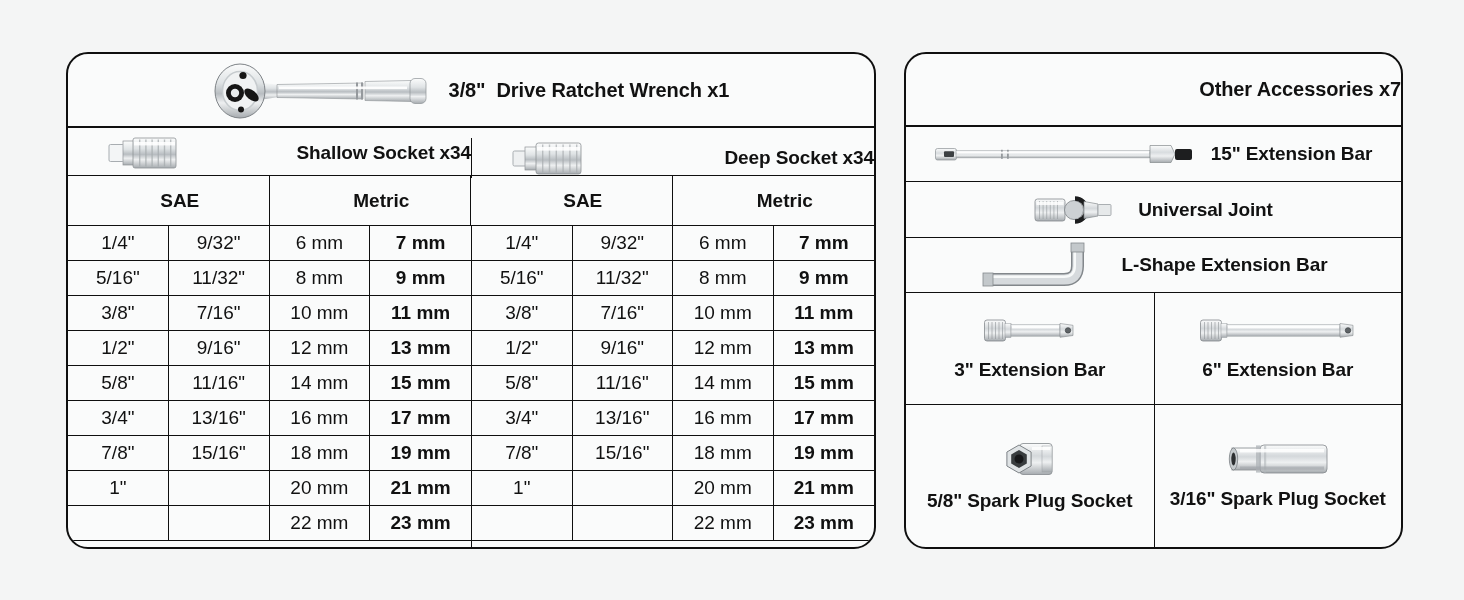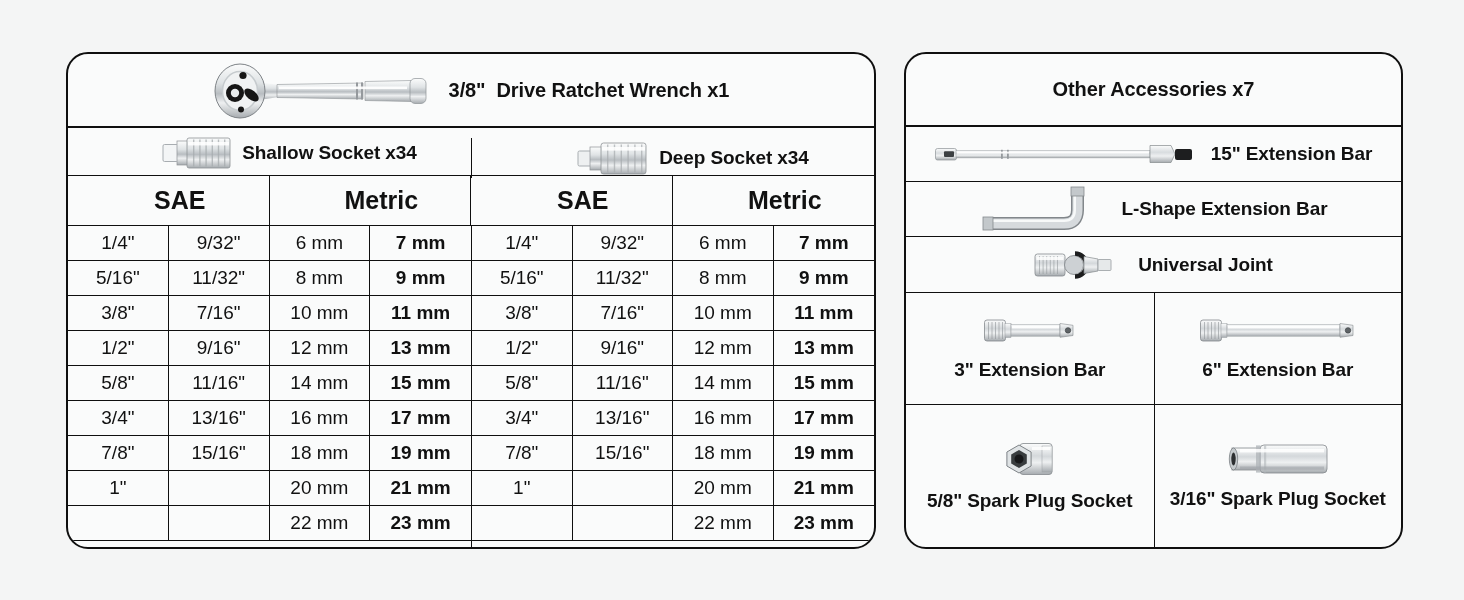--- a/index.html
+++ b/index.html
@@ -27,49 +27,49 @@
     display:flex; align-items:center; justify-content:center; gap:16px;
     border-bottom:2px solid var(--line,#0f0f0f);
   }
   .main-title { font-size:20px; font-weight:700; white-space:pre; letter-spacing:-0.1px; }
 
   .socket-headers {
     height:48px; flex:0 0 auto;
     display:grid; grid-template-columns:1fr 1fr;
     border-bottom:1.6px solid var(--line,#0f0f0f);
   }
-  .socket-header { display:flex; align-items:center; justify-content:center; gap:10px;padding-left:40px; }
+  .socket-header { display:flex; align-items:center; justify-content:space-between; gap:10px;padding-left:40px; }
   .socket-header + .socket-header { border-left:1.6px solid var(--line,#0f0f0f);margin-top:10px; }
   .socket-title { font-size:19px; font-weight:700; letter-spacing:-0.1px; }
 
   .col-headers {
     height:50px; flex:0 0 auto;
     display:grid; grid-template-columns:repeat(4,1fr);
     border-bottom:1.6px solid var(--line,#0f0f0f);
   }
-  .col-header { display:flex; align-items:center; justify-content:center; font-size:25px; font-weight:700;padding-left:23px; }
+  .col-header { display:flex; align-items:center; justify-content:center; font-size:19px; font-weight:700;padding-left:23px; }
   .col-header:not(:last-child) { border-right:1.6px solid var(--line,#0f0f0f); }
 
   .data-grid { flex:1 1 auto; display:grid; grid-template-columns:1fr 1fr; }
   .half { display:grid; grid-template-columns:repeat(4,1fr); grid-auto-rows:1fr; }
   .half + .half { border-left:1.6px solid var(--line,#0f0f0f); }
   .cell {
     display:flex; align-items:center; justify-content:center;
     font-size:19px; font-weight:400;
     border-right:1.6px solid var(--line,#0f0f0f);
     border-bottom:1.6px solid var(--line,#0f0f0f);
     white-space:nowrap;
   }
   .half .cell:nth-child(4n) { border-right:none;font-weight:bold; }
   .half .cell:nth-last-child(-n+4) { border-bottom:none;margin-top:13px; }
 
   
   .acc-header {
     height:73px; flex:0 0 auto;
-    display:flex; align-items:center; justify-content:center;
+    display:flex; align-items:center; justify-content:flex-end;
     border-bottom:2px solid var(--line,#0f0f0f);
   }
   .acc-main-title { font-size:20px; font-weight:700; letter-spacing:-0.1px; }
   .acc-row {
     flex:0 0 auto; display:flex; align-items:center; justify-content:center; gap:18px;
     border-bottom:1.6px solid var(--line,#0f0f0f); padding:0 10px;
   }
   .acc-row.r1 { height:55px; } .acc-row.r2 { height:55px; } .acc-row.r3 { height:56px; }
   .acc-label { font-size:19px; font-weight:700; white-space:nowrap; letter-spacing:-0.1px; }
 
@@ -287,31 +287,20 @@
         <rect x="21" y="9.7" width="194" height="7.2" fill="url(#b15)" stroke="#989da1" stroke-width="0.5"></rect>
         <rect x="66" y="8.8" width="1.8" height="9" fill="#95999d"></rect>
         <rect x="72" y="8.8" width="1.8" height="9" fill="#95999d"></rect>
         <polygon points="215,4.5 236,4.5 240,13 236,21.5 215,21.5" fill="url(#b15)" stroke="#84898d" stroke-width="0.7"></polygon>
         <rect x="240" y="8" width="17" height="11" rx="2" fill="#1d1e1f"></rect>
         <rect x="22" y="10.6" width="192" height="2" fill="#ffffff" opacity="0.9"></rect>
       </svg>
       <span class="acc-label">15" Extension Bar</span>
     </div>
 
-    <div class="acc-row r2">
-      <svg width="124" height="46" viewBox="0 0 124 46">
-        <path d="M 12 37.5 L 84 37.5 Q 97.5 37.5 97.5 24 L 97.5 7" stroke="#82878b" stroke-width="13" fill="none"></path>
-        <path d="M 12 37.5 L 84 37.5 Q 97.5 37.5 97.5 24 L 97.5 7" stroke="#d6dadd" stroke-width="10" fill="none"></path>
-        <path d="M 12 34.8 L 84 34.8 Q 94.8 34.8 94.8 24 L 94.8 7" stroke="#f7f9f9" stroke-width="2.4" fill="none"></path>
-        <rect x="3" y="31" width="10" height="13" fill="#c3c8cb" stroke="#84898d" stroke-width="0.8"></rect>
-        <rect x="91" y="1" width="13" height="9" fill="#c3c8cb" stroke="#84898d" stroke-width="0.8"></rect>
-      </svg>
-      <span class="acc-label">L-Shape Extension Bar</span>
-    </div>
-
     <div class="acc-row r3">
       <svg width="86" height="34" viewBox="0 0 86 34">
         <defs>
           <linearGradient id="ug" x1="0" y1="0" x2="0" y2="1">
             <stop offset="0" stop-color="#fbfcfc"></stop>
               <stop offset="0.4" stop-color="#d4d8db"></stop>
             <stop offset="0.62" stop-color="#eef0f1"></stop>
               <stop offset="1" stop-color="#a6abaf"></stop>
           </linearGradient>
         </defs>
@@ -324,20 +313,31 @@
         <rect x="23" y="8" width="1" height="18" fill="#95999d" opacity="0.6"></rect>
         <circle cx="40" cy="17" r="9.5" fill="#cdd1d4" stroke="#7e8387" stroke-width="0.8"></circle>
         <path d="M 41 5.5 A 11.5 11.5 0 0 1 41 28.5" stroke="#1c1d1e" stroke-width="4.6" fill="none"></path>
         <polygon points="50,8.5 64,11 64,23 50,25.5" fill="url(#ug)" stroke="#84898d" stroke-width="0.7"></polygon>
         <rect x="64" y="11.5" width="13" height="11" rx="1" fill="#e6e9ea" stroke="#989da1" stroke-width="0.8"></rect>
         <rect x="2.5" y="9" width="27" height="3" fill="#ffffff" opacity="0.8"></rect>
       </svg>
       <span class="acc-label">Universal Joint</span>
     </div>
 
+    <div class="acc-row r2">
+      <svg width="124" height="46" viewBox="0 0 124 46">
+        <path d="M 12 37.5 L 84 37.5 Q 97.5 37.5 97.5 24 L 97.5 7" stroke="#82878b" stroke-width="13" fill="none"></path>
+        <path d="M 12 37.5 L 84 37.5 Q 97.5 37.5 97.5 24 L 97.5 7" stroke="#d6dadd" stroke-width="10" fill="none"></path>
+        <path d="M 12 34.8 L 84 34.8 Q 94.8 34.8 94.8 24 L 94.8 7" stroke="#f7f9f9" stroke-width="2.4" fill="none"></path>
+        <rect x="3" y="31" width="10" height="13" fill="#c3c8cb" stroke="#84898d" stroke-width="0.8"></rect>
+        <rect x="91" y="1" width="13" height="9" fill="#c3c8cb" stroke="#84898d" stroke-width="0.8"></rect>
+      </svg>
+      <span class="acc-label">L-Shape Extension Bar</span>
+    </div>
+
     <div class="acc-grid ext">
       <div class="acc-cell">
         <svg width="92" height="30" viewBox="0 0 92 30">
           <defs>
             <linearGradient id="b3" x1="0" y1="0" x2="0" y2="1">
               <stop offset="0" stop-color="#fbfcfc"></stop>
                 <stop offset="0.4" stop-color="#d4d8db"></stop>
               <stop offset="0.62" stop-color="#eef0f1"></stop>
                 <stop offset="1" stop-color="#a6abaf"></stop>
             </linearGradient>

